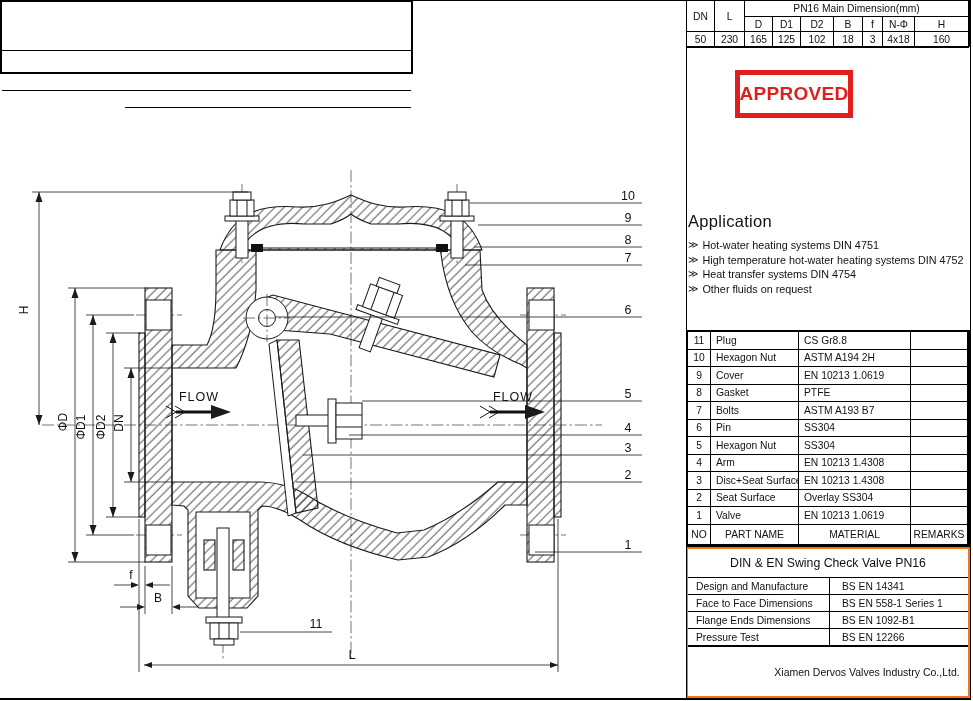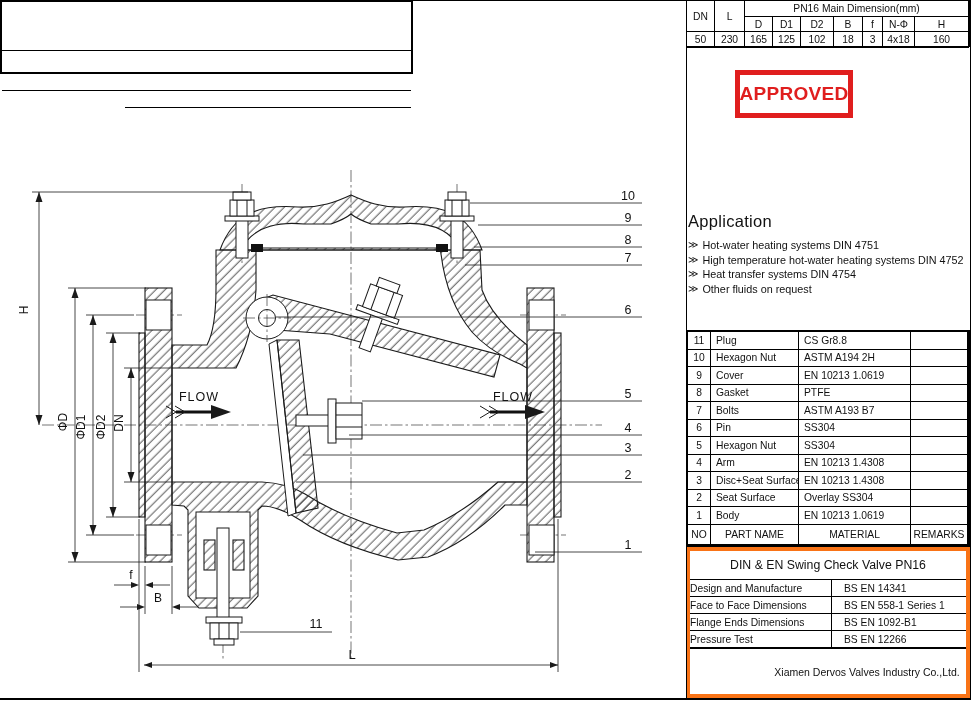--- a/index.html
+++ b/index.html
@@ -41,26 +41,26 @@
   
   .parts-table{position:absolute;left:686px;top:330px;width:284px;height:217px;display:grid;
     grid-template-columns:23px 88px 112px 1fr;grid-template-rows:repeat(11,17.5px) 1fr;
     border:2px solid #000;background:#fff;box-sizing:border-box;}
   .parts-table>div{border-right:1px solid #000;border-bottom:1px solid #000;display:flex;align-items:center;
     font-size:10.3px;white-space:nowrap;overflow:hidden;justify-content:center;}
   .pl{justify-content:flex-start !important;padding-left:5px;}
   .parts-header{font-size:10.8px;}
 
   
-  .title-block{position:absolute;left:686px;top:547px;width:284px;height:151px;border:4px solid #f97316;background:#fff;
+  .title-block{position:absolute;left:686px;top:547px;width:284px;height:151px;border:2px solid #f97316;background:#fff;
     box-sizing:border-box;display:flex;flex-direction:column;}
   .tb-title{height:28px;border-bottom:1px solid #000;display:flex;align-items:center;justify-content:center;font-size:12.3px;white-space:nowrap;}
   .tb-row{height:16px;border-bottom:1px solid #000;display:flex;flex:none;}
   .tb-row:nth-of-type(5){border-bottom:2px solid #000;}
-  .tb-label{width:142px;border-right:1px solid #000;display:flex;align-items:center;padding-left:0;font-size:10.3px;white-space:nowrap;box-sizing:border-box;}
+  .tb-label{width:142px;border-right:1px solid #000;display:flex;align-items:center;padding-left:8px;font-size:10.3px;white-space:nowrap;box-sizing:border-box;}
   .tb-value{flex:1;display:flex;align-items:center;padding-left:12px;font-size:10.3px;white-space:nowrap;}
   .tb-company{flex:1;display:flex;align-items:center;justify-content:center;padding-left:78px;font-size:10.5px;white-space:nowrap;}
 
   
   svg text{font-family:"Liberation Sans",sans-serif;}
   .ln{stroke:#1a1a1a;stroke-width:1;fill:none;}
   .hatched{fill:url(#hatch);stroke:#1a1a1a;stroke-width:1.1;}
   .white{fill:#fff;stroke:#1a1a1a;stroke-width:1;}
   .cl{stroke:#3a3a3a;stroke-width:.7;stroke-dasharray:12 3 2.5 3;fill:none;}
   .dim{stroke:#1a1a1a;stroke-width:.8;fill:none;}
@@ -375,21 +375,21 @@
       <div></div>
     <div>3</div>
       <div class="pl">Disc+Seat Surface</div>
       <div class="pl">EN 10213 1.4308</div>
       <div></div>
     <div>2</div>
       <div class="pl">Seat Surface</div>
       <div class="pl">Overlay SS304</div>
       <div></div>
     <div>1</div>
-      <div class="pl">Body</div>
+      <div class="pl">Valve</div>
       <div class="pl">EN 10213 1.0619</div>
       <div></div>
     <div class="parts-header">NO</div>
     <div class="parts-header">PART NAME</div>
     <div class="parts-header">MATERIAL</div>
     <div class="parts-header">REMARKS</div>
   </div>
 
   <div class="title-block">
     <div class="tb-title">DIN &amp; EN Swing Check Valve PN16</div>

